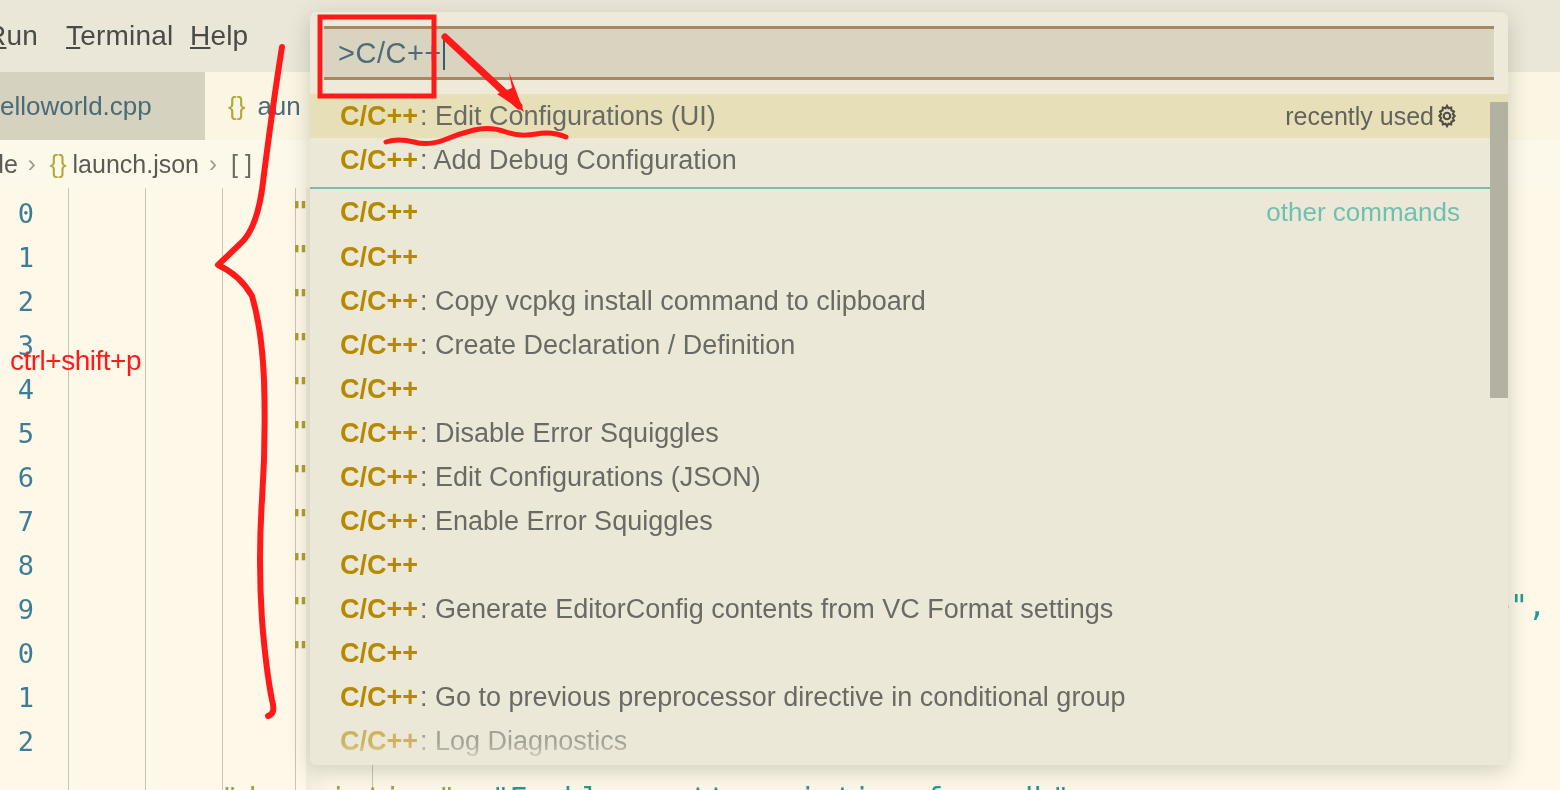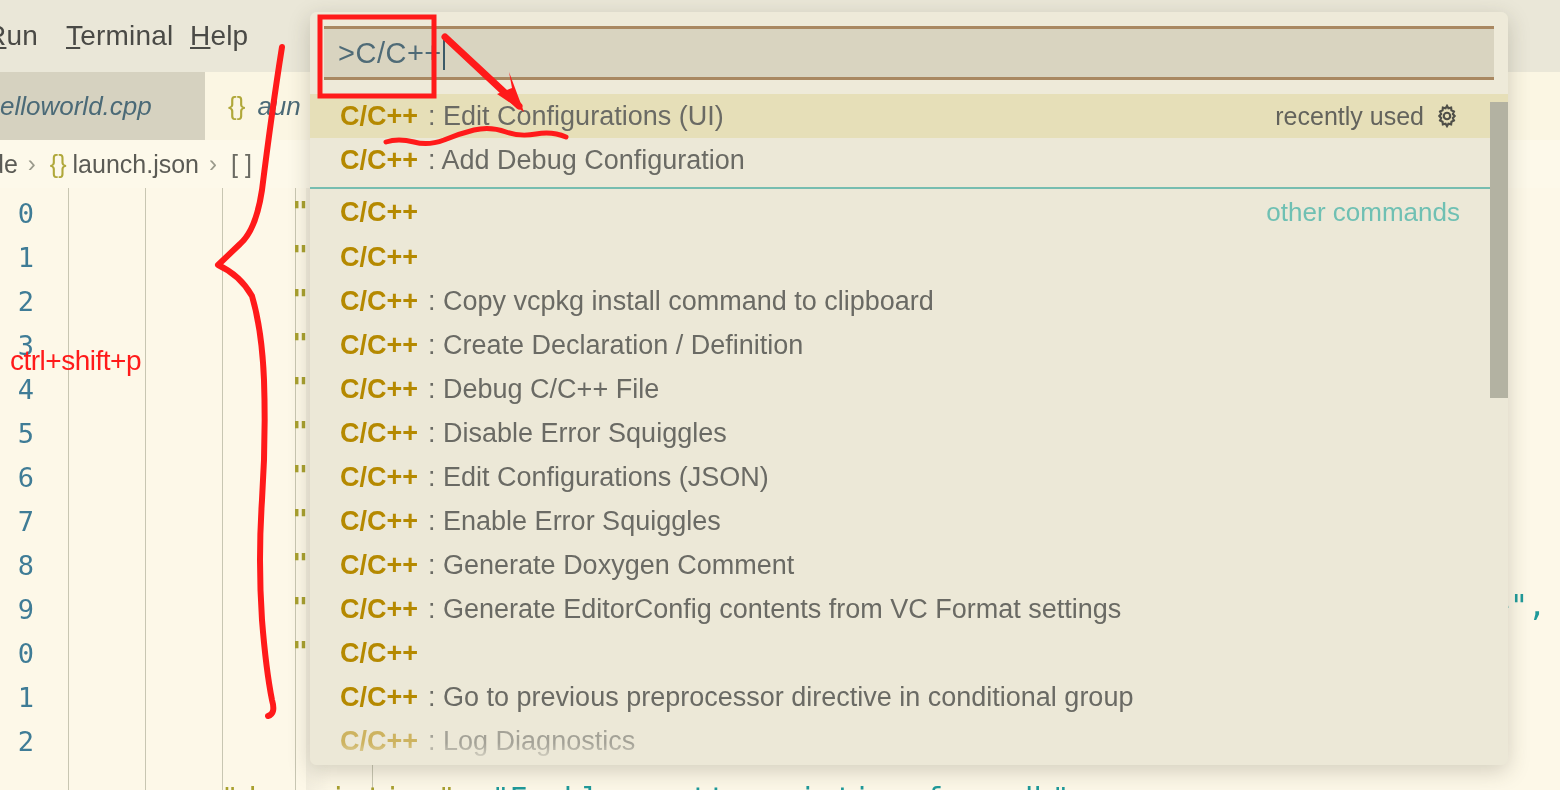--- a/index.html
+++ b/index.html
@@ -38,21 +38,21 @@
     width: 1560px; height: 68px;
     background: #fbf6e3;
   }
   .tab {
     position: absolute; top: 0; height: 68px;
     display: flex; align-items: center;
     white-space: nowrap;
     font-size: 26px;
   }
   .tab.active { background: #d6d2c0; }
-  .tab .tlabel { color: #4b6a77; font-style: italic; }
+  .tab .tlabel { color: #4b6a77; }
   .tab .ticon { color: #b0a83a; font-size: 26px; margin-right: 12px; }
 
   
   .breadcrumb {
     position: absolute; left: 0; top: 140px;
     width: 1560px; height: 48px;
     background: #fdf9ea;
     display: flex; align-items: center;
     font-size: 25px; color: #6b6b63;
     white-space: nowrap;
@@ -148,27 +148,26 @@
     height: 44px;
     display: flex; align-items: center;
     padding: 0 0 0 30px;
     box-sizing: border-box;
     font-size: 27px;
     white-space: nowrap;
   }
   .prow.sel { background: #e6dfb8; }
   .prow .cat {
     color: #b58900; font-weight: 700;
-    margin-right: 10px;
+    margin-right: 2px;
   }
   .prow .ttl { color: #6a6a64; }
   .prow-right {
     position: absolute; right: 48px; top: 0;
     height: 44px; display: flex; align-items: center;
-    gap: 10px;
   }
   .prow-right .rtext { font-size: 25px; color: #63635c; }
   .sep-line {
     position: relative;
     height: 2px;
     background: #77bdb0;
     margin: 4px 0 4px 0;
   }
   .other-cmds {
     position: absolute;
@@ -332,37 +331,35 @@
       <div class="prow">
         <span class="cat">C/C++</span>
         <span class="ttl">: Copy vcpkg install command to clipboard</span>
       </div>
       <div class="prow">
         <span class="cat">C/C++</span>
         <span class="ttl">: Create Declaration / Definition</span>
       </div>
       <div class="prow">
         <span class="cat">C/C++</span>
-        <span class="ttl">: Debug C/C++ File</span>
       </div>
       <div class="prow">
         <span class="cat">C/C++</span>
         <span class="ttl">: Disable Error Squiggles</span>
       </div>
       <div class="prow">
         <span class="cat">C/C++</span>
         <span class="ttl">: Edit Configurations (JSON)</span>
       </div>
       <div class="prow">
         <span class="cat">C/C++</span>
         <span class="ttl">: Enable Error Squiggles</span>
       </div>
       <div class="prow">
         <span class="cat">C/C++</span>
-        <span class="ttl">: Generate Doxygen Comment</span>
       </div>
       <div class="prow">
         <span class="cat">C/C++</span>
         <span class="ttl">: Generate EditorConfig contents from VC Format settings</span>
       </div>
       <div class="prow">
         <span class="cat">C/C++</span>
       </div>
       <div class="prow">
         <span class="cat">C/C++</span>

